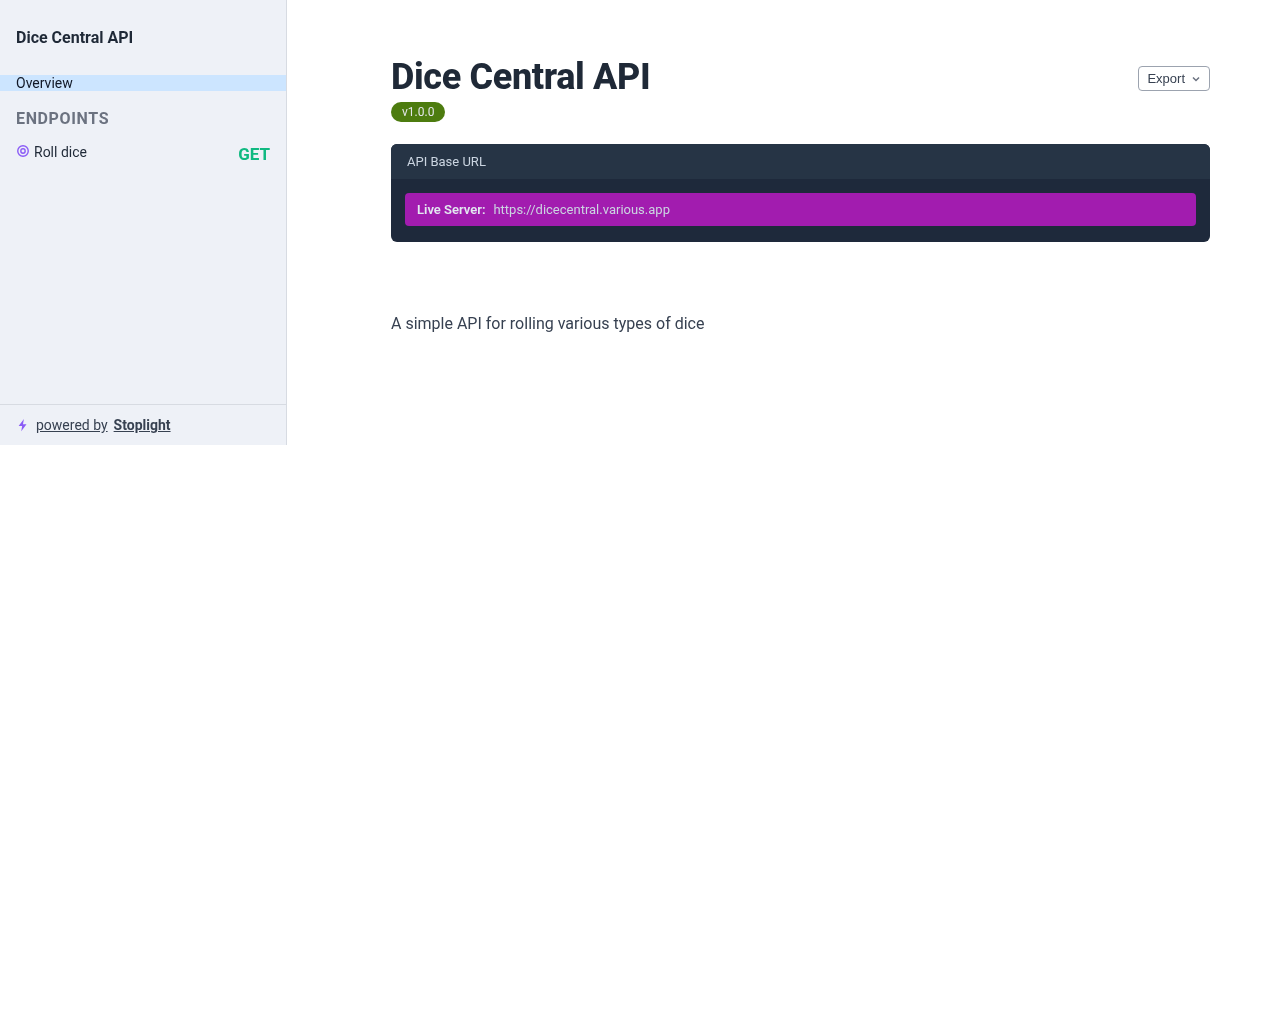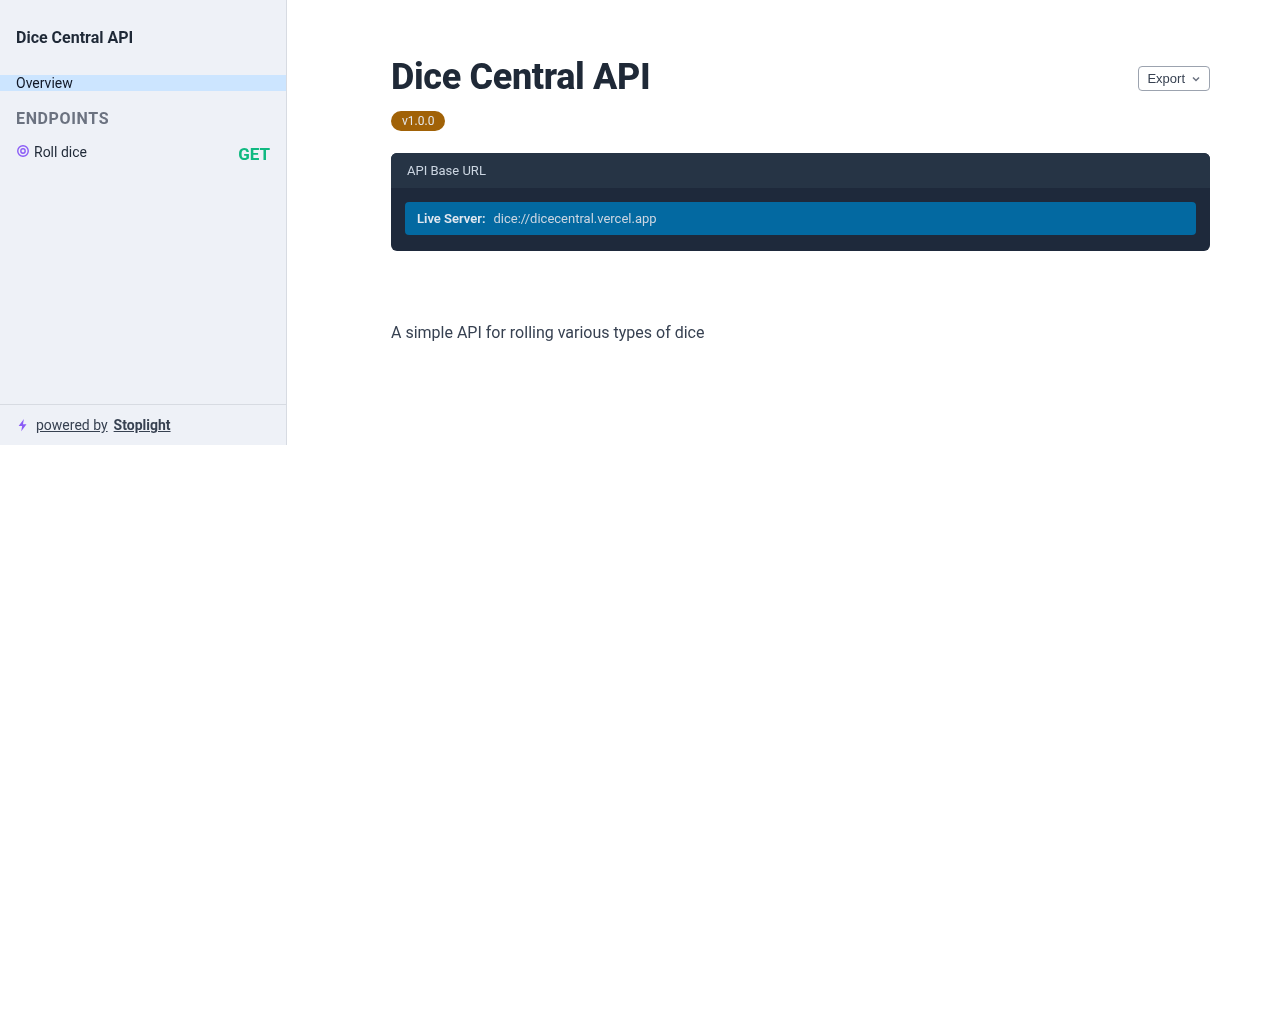--- a/index.html
+++ b/index.html
@@ -107,22 +107,22 @@
     display: inline-flex;
     align-items: center;
     gap: 6px;
     font-size: 13px;
     color: #374151;
     cursor: pointer;
   }
   .chevron { width: 10px; height: 10px; display: inline-flex; }
   .version-badge {
     display: inline-block;
-    margin-top: 13px;
-    background: #a16207;
+    margin-top: 4px;
+    background: #4d7c0f;
     color: #e5e7eb;
     border-radius: 14px;
     padding: 3px 11px;
     font-size: 12px;
   }
   .base-url-block {
     margin-top: 22px;
     border-radius: 6px;
     overflow: hidden;
     background: #1e293b;
@@ -130,21 +130,21 @@
   .base-url-header {
     background: #263445;
     color: #cbd5e1;
     font-size: 13px;
     padding: 10px 16px;
   }
   .base-url-body {
     padding: 14px 14px 16px 14px;
   }
   .server-row {
-    background: #0369a1;
+    background: #a21caf;
     border-radius: 4px;
     padding: 9px 12px;
     display: flex;
     gap: 8px;
     font-size: 13px;
   }
   .server-label { color: #e2e8f0; font-weight: 600; }
   .server-url { color: #cbd5e1; }
   .description {
     margin-top: 72px;
@@ -205,20 +205,20 @@
 
     <div>
       <span class="version-badge">v1.0.0</span>
     </div>
 
     <div class="base-url-block">
       <div class="base-url-header">API Base URL</div>
       <div class="base-url-body">
         <div class="server-row">
           <span class="server-label">Live Server:</span>
-          <span class="server-url">dice://dicecentral.vercel.app</span>
+          <span class="server-url">https://dicecentral.various.app</span>
         </div>
       </div>
     </div>
 
     <p class="description">A simple API for rolling various types of dice</p>
   </main>
 </div>
 
 </body></html>

